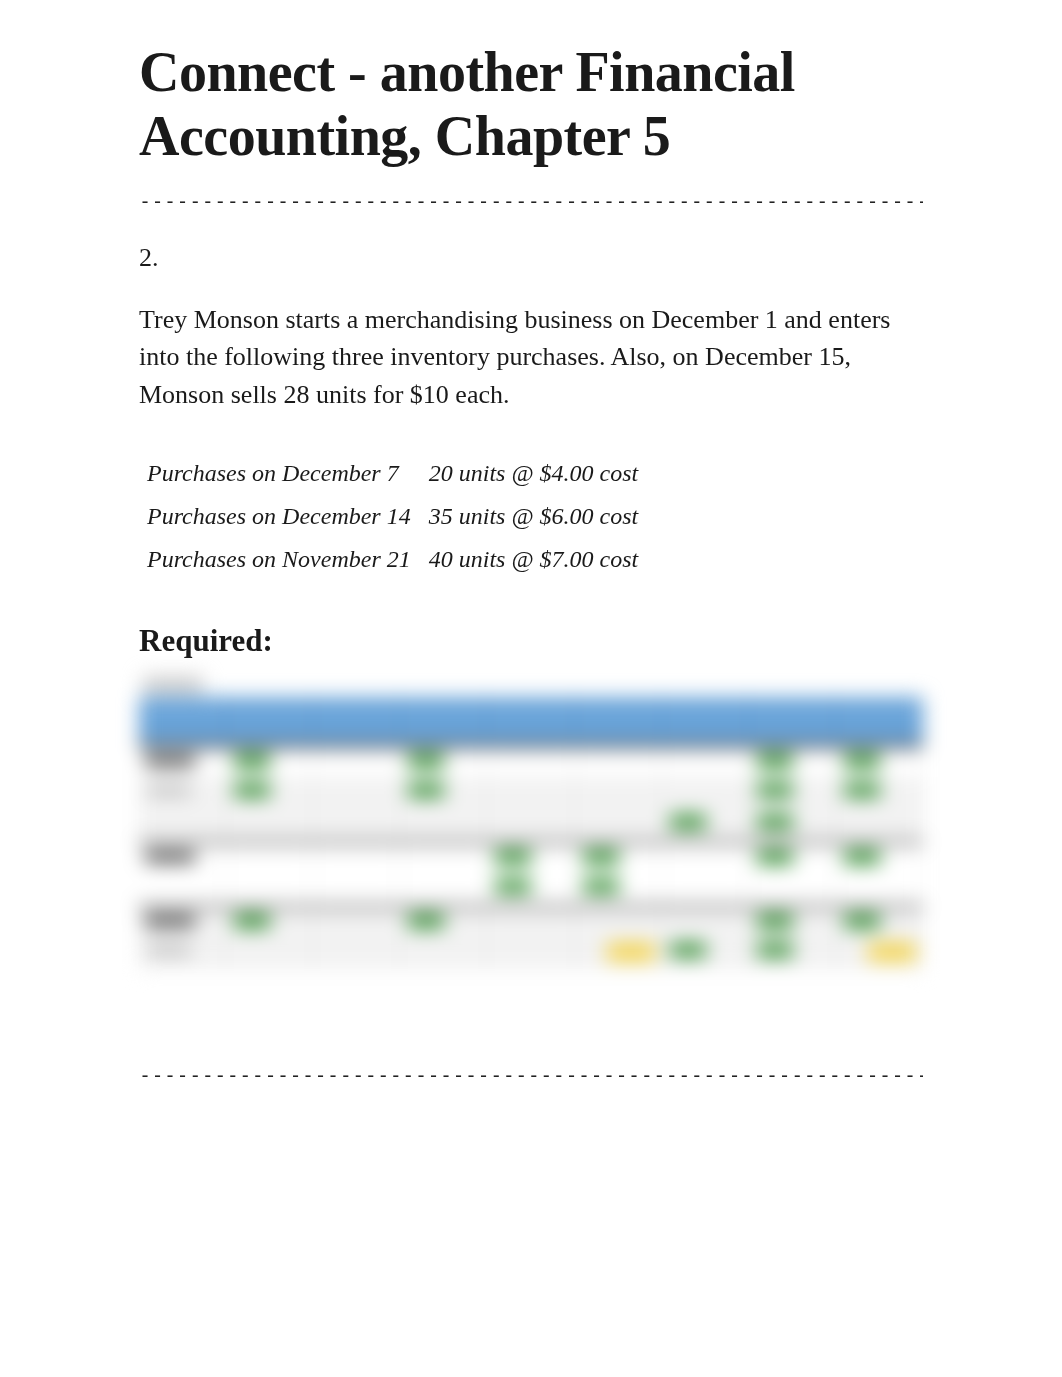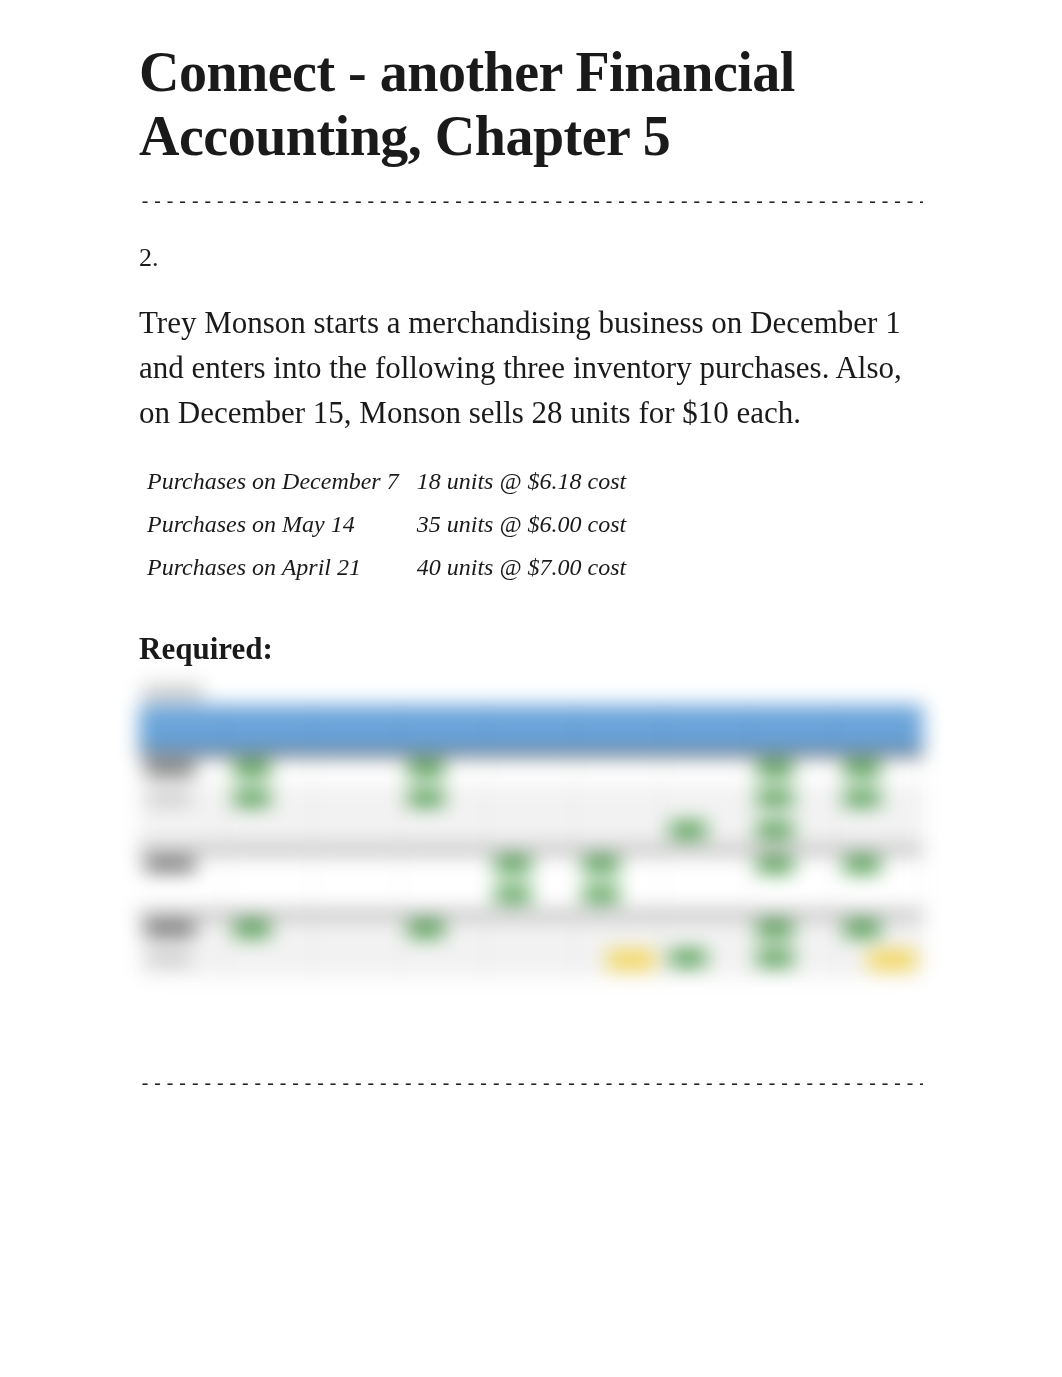--- a/index.html
+++ b/index.html
@@ -29,23 +29,23 @@
     color: #222;
     margin: 18px 0 30px 0;
     white-space: nowrap;
     overflow: hidden;
   }
   .qnum {
     font-size: 26px;
     margin: 18px 0 28px 0;
   }
   .para {
-    font-size: 31px;
+    font-size: 26px;
     line-height: 1.45;
-    margin: 0 0 24px 0;
+    margin: 0 0 38px 0;
   }
   .purchase-table {
     border-collapse: collapse;
     margin: 8px 0 42px 8px;
   }
   .purchase-table td {
     font-size: 24px;
     padding: 8px 18px 8px 0;
     vertical-align: baseline;
     white-space: nowrap;
@@ -138,28 +138,28 @@
   <div class="divider">--------------------------------------------------------------------------------------</div>
 
   <div class="qnum">2.</div>
 
   <p class="para">Trey Monson starts a merchandising business on December 1 and enters into the following three inventory purchases. Also, on December 15, Monson sells 28 units for $10 each.</p>
 
   <table class="purchase-table">
     <tbody>
         <tr>
       <td>Purchases on December 7</td>
-      <td>18 units @ $6.18 cost</td>
+      <td>20 units @ $4.00 cost</td>
     </tr>
     <tr>
-      <td>Purchases on May 14</td>
+      <td>Purchases on December 14</td>
       <td>35 units @ $6.00 cost</td>
     </tr>
     <tr>
-      <td>Purchases on April 21</td>
+      <td>Purchases on November 21</td>
       <td>40 units @ $7.00 cost</td>
     </tr>
   </tbody>
     </table>
 
   <div class="required-label">Required:</div>
 
   <div class="blurred-sheet">
     <div class="sheet-inner">
       <div class="sheet-tag"></div>

